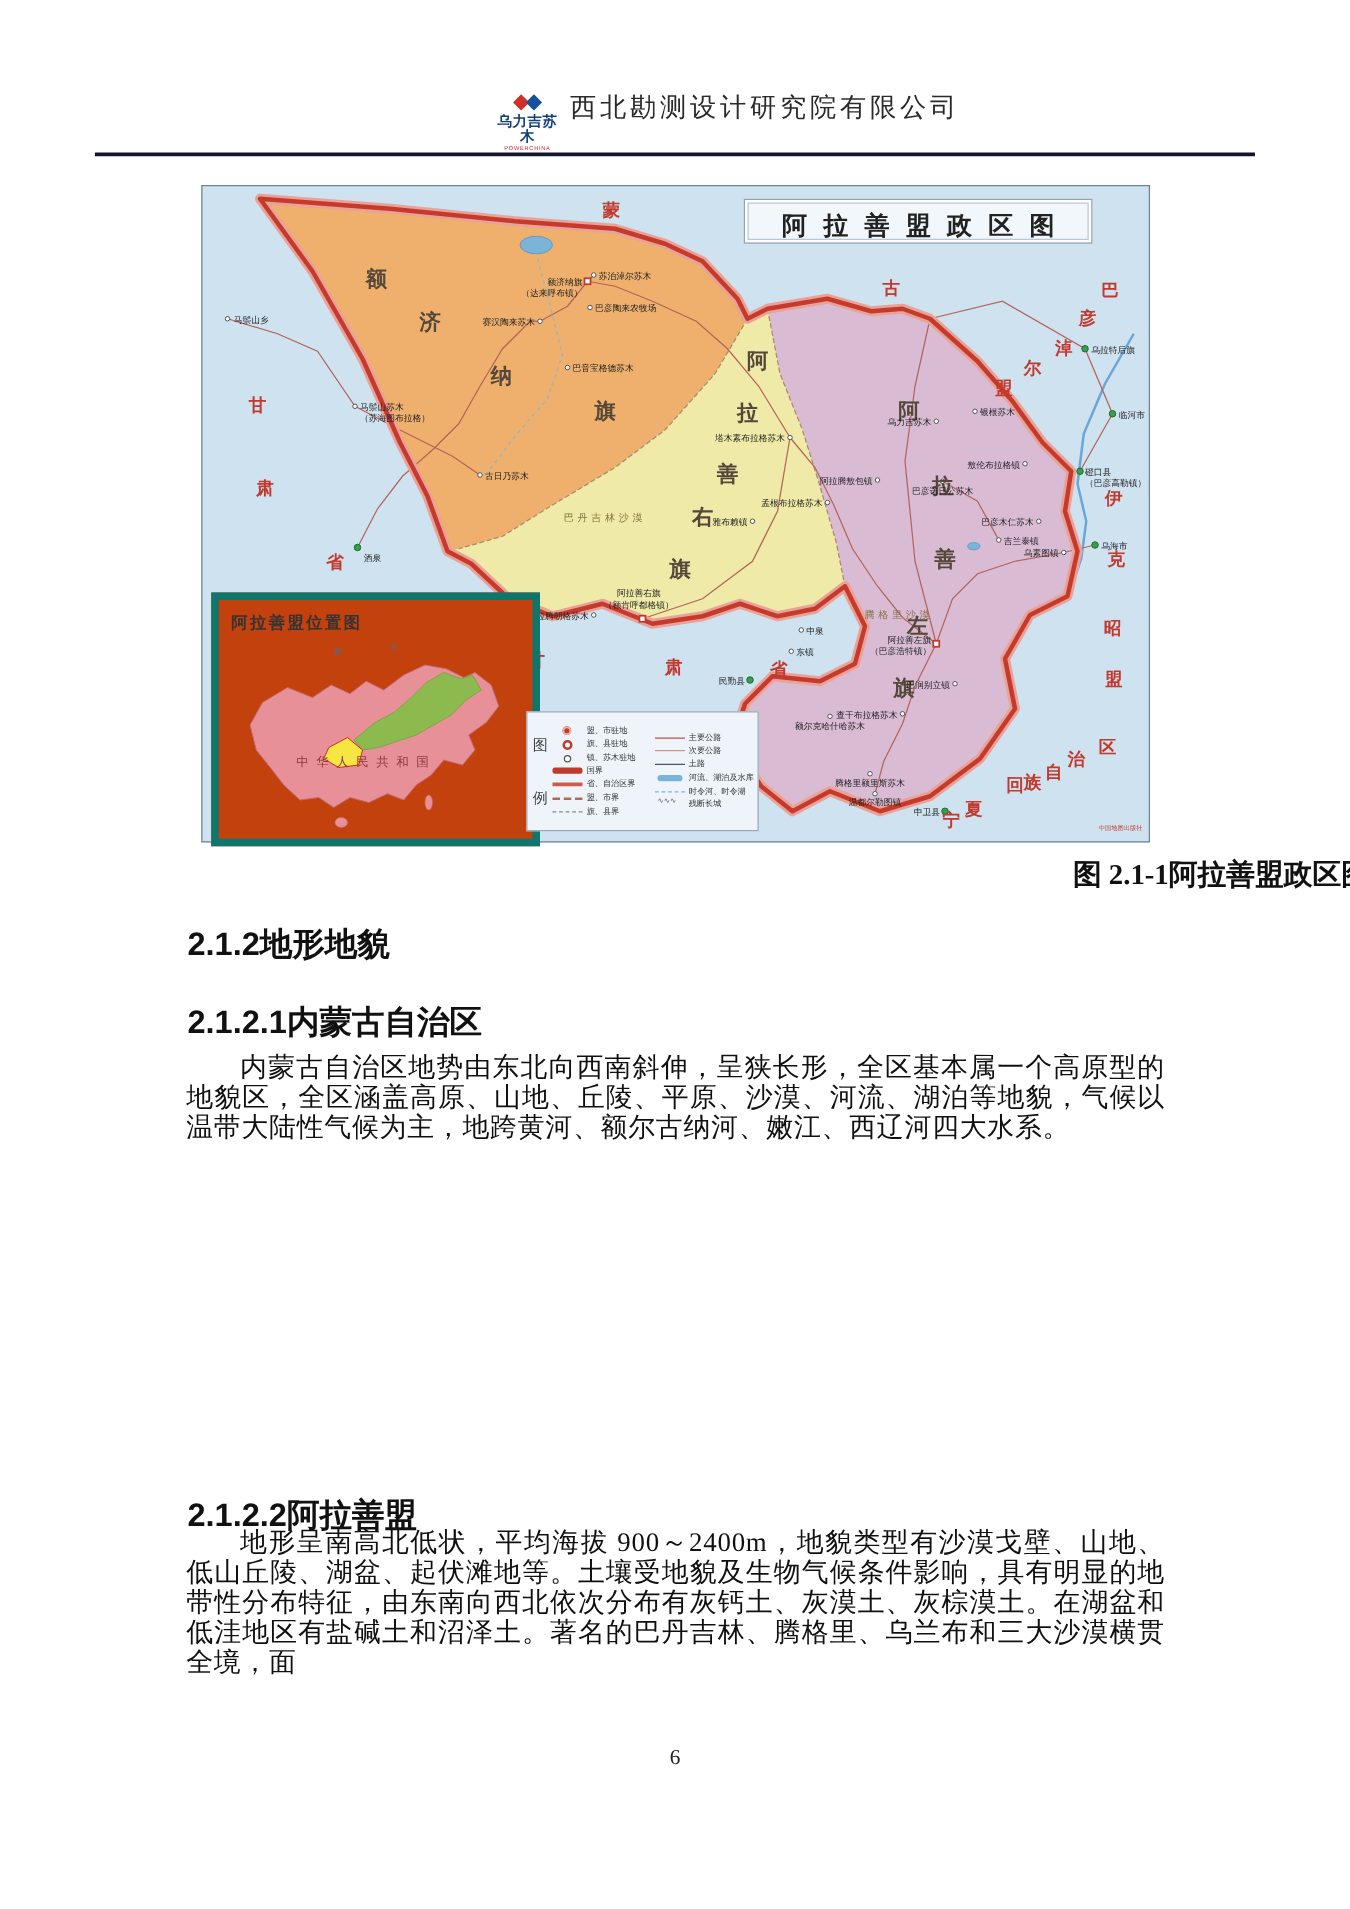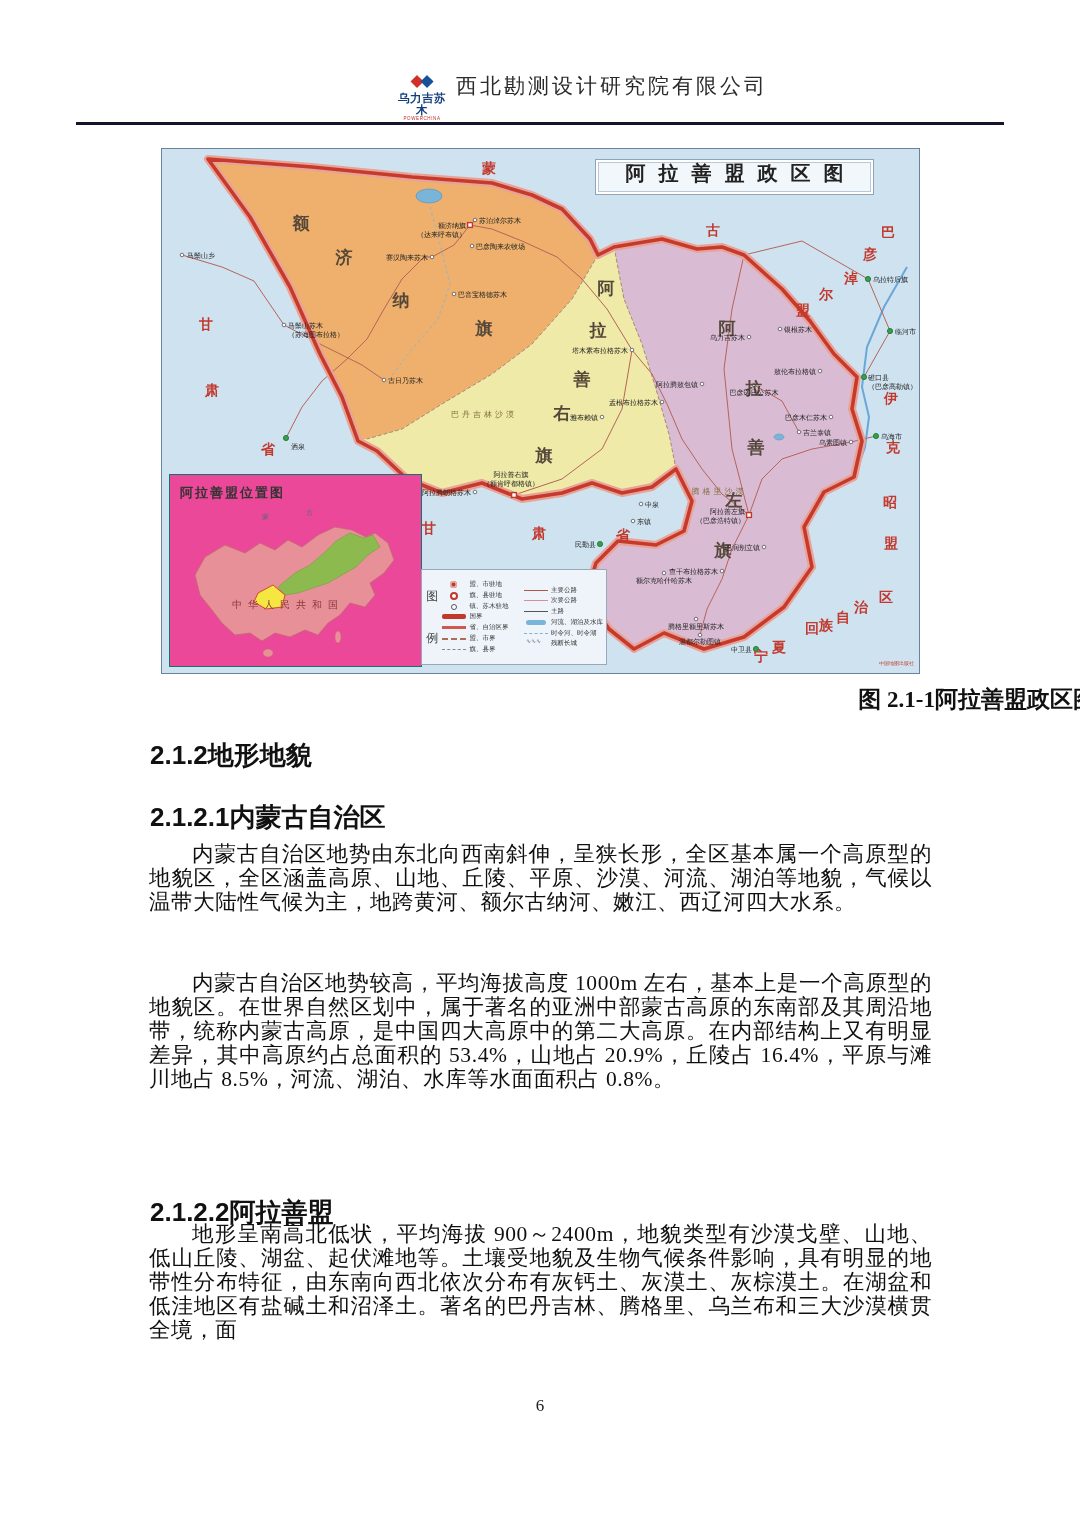--- a/index.html
+++ b/index.html
@@ -17,25 +17,25 @@
                 color:#c22a22;letter-spacing:.6px;line-height:6px;}
   .hdr-company{position:absolute;left:456px;top:72px;font-size:21px;color:#2a2a2a;letter-spacing:3px;}
   .hdr-rule{position:absolute;left:76px;top:122px;width:928px;height:3px;background:#14142c;}
 
   
   .map-wrap{position:absolute;left:161px;top:148px;width:757px;height:524px;
             border:1px solid #69839f;background:#cfe2f0;}
   .map-wrap svg{display:block;}
   .map-title-box{position:absolute;left:433px;top:10px;width:277px;height:34px;
                  background:#f2f7fb;border:1px solid #8ea4b8;box-shadow:inset 0 0 0 2px #fff,inset 0 0 0 3px #b9c8d6;
-                 display:flex;align-items:flex-start;justify-content:center;}
+                 display:flex;align-items:flex-end;justify-content:center;}
   .map-title-box span{font-family:"Liberation Sans","DejaVu Sans",sans-serif;font-weight:bold;
                  font-size:20px;letter-spacing:13px;padding-left:13px;color:#222;}
-  .inset{position:absolute;left:7px;top:325px;width:251px;height:191px;background:#ec4899;
-         border:1px solid #0f766e;}
+  .inset{position:absolute;left:7px;top:325px;width:251px;height:191px;background:#c2410c;
+         border:6px solid #0f766e;}
   .legend{position:absolute;left:259px;top:420px;width:186px;height:96px;background:#eef4fa;
           border:1px solid #98a8b8;display:flex;gap:3px;padding:5px 3px;box-sizing:border-box;}
   .legend-title{width:15px;display:flex;flex-direction:column;justify-content:space-around;
           align-items:center;font-size:12px;color:#444;font-family:"Liberation Sans",sans-serif;}
   .lcol{display:flex;flex-direction:column;justify-content:center;}
   #legend-left{width:82px;}
   #legend-right{flex:1;}
   .lrow{display:flex;align-items:center;height:10.8px;font-size:6.5px;color:#333;
         font-family:"Liberation Sans","DejaVu Sans",sans-serif;white-space:nowrap;}
   .sym{display:inline-block;width:24px;height:9px;margin-right:3px;flex:none;position:relative;}
@@ -329,17 +329,16 @@
         </div>
     </div>
 
     <div class="pubnote">中国地图出版社</div>
   </div>
 
   <div class="caption">图 2.1-1阿拉善盟政区图</div>
   <h2 class="sec">2.1.2地形地貌</h2>
   <h3 class="sec" id="h3a">2.1.2.1内蒙古自治区</h3>
   <p class="body" id="p1">内蒙古自治区地势由东北向西南斜伸，呈狭长形，全区基本属一个高原型的地貌区，全区涵盖高原、山地、丘陵、平原、沙漠、河流、湖泊等地貌，气候以温带大陆性气候为主，地跨黄河、额尔古纳河、嫩江、西辽河四大水系。</p>
-  <p class="body" id="p2">内蒙古自治区地势较高，平均海拔高度 1000m 左右，基本上是一个高原型的地貌区。在世界自然区划中，属于著名的亚洲中部蒙古高原的东南部及其周沿地带，统称内蒙古高原，是中国四大高原中的第二大高原。在内部结构上又有明显差异，其中高原约占总面积的 53.4%，山地占 20.9%，丘陵占 16.4%，平原与滩川地占 8.5%，河流、湖泊、水库等水面面积占 0.8%。</p>
   <h3 class="sec" id="h3b">2.1.2.2阿拉善盟</h3>
   <p class="body" id="p3">地形呈南高北低状，平均海拔 900～2400m，地貌类型有沙漠戈壁、山地、低山丘陵、湖盆、起伏滩地等。土壤受地貌及生物气候条件影响，具有明显的地带性分布特征，由东南向西北依次分布有灰钙土、灰漠土、灰棕漠土。在湖盆和低洼地区有盐碱土和沼泽土。著名的巴丹吉林、腾格里、乌兰布和三大沙漠横贯全境，面</p>
   <div class="pageno">6</div>
 </div>
 
 </body></html>

